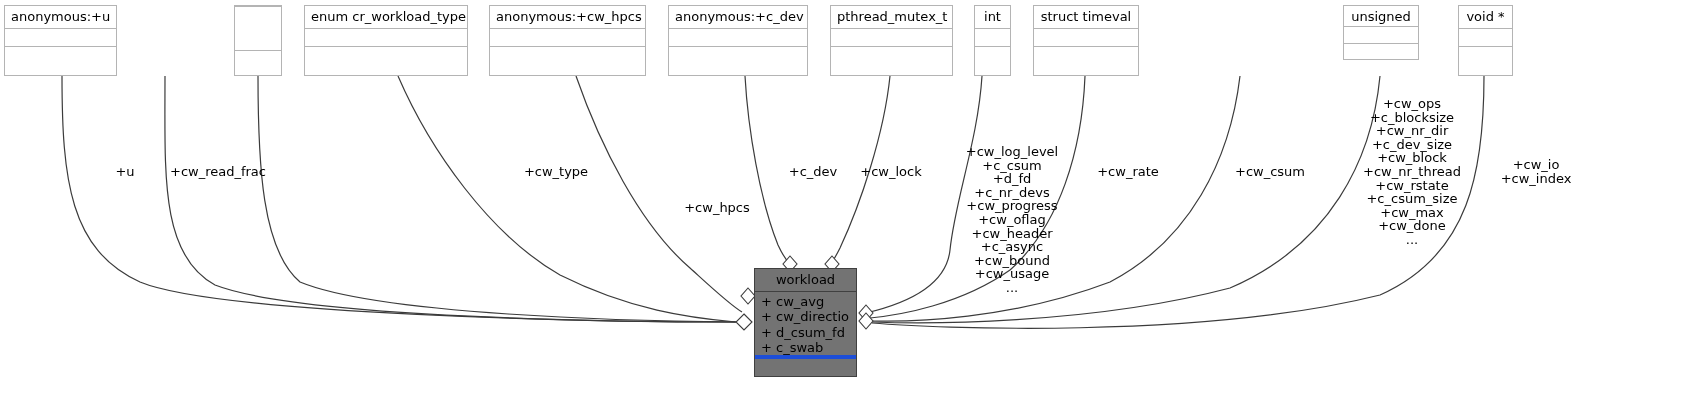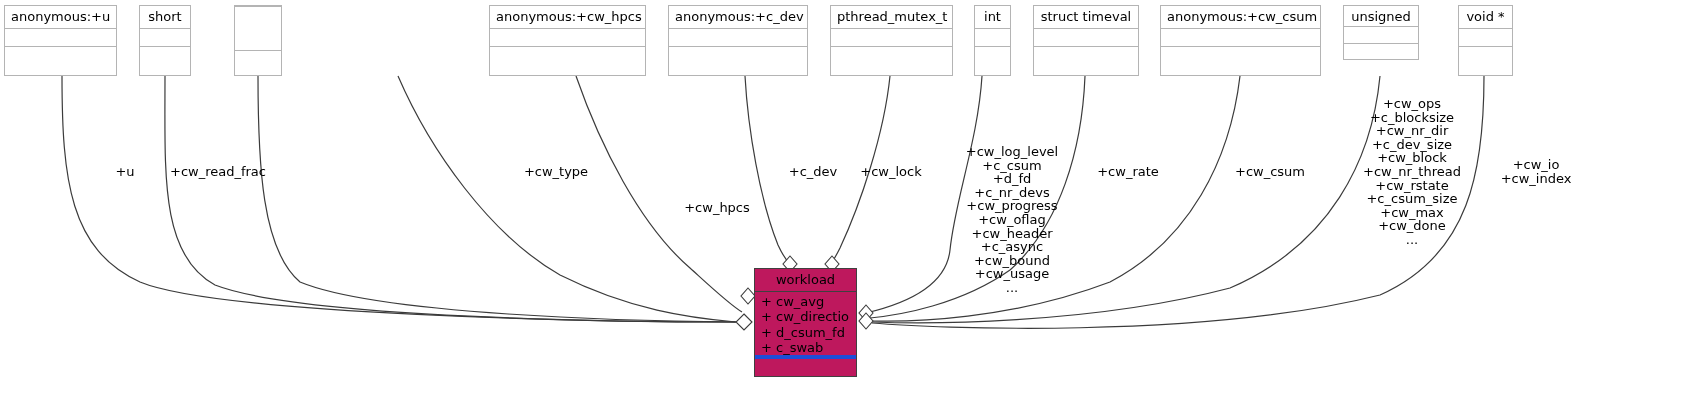--- a/index.html
+++ b/index.html
@@ -51,21 +51,21 @@
     border-bottom: 1px solid #b4b4b4;
     height: 17px;
   }
   .node .compartment:last-child {
     border-bottom: none;
   }
 
   
   .node.central {
     border: 1px solid #404040;
-    background: #be185d;
+    background: #737373;
   }
   .node.central .title {
     border-bottom: 1px solid #404040;
     font-size: 13px;
     line-height: 22px;
     height: 23px;
   }
   .node.central .attrs {
     border-bottom: 4px solid #1d4ed8;
     padding: 2px 6px 3px 6px;
@@ -131,32 +131,32 @@
       <polygon points="866,313 873,321 866,329 859,321"></polygon>
     </g>
   </svg>
 
   <div class="node" style="left:4px; top:5px; width:113px; height:71px;">
     <div class="title">anonymous:+u</div>
     <div class="compartment"></div>
     <div class="compartment"></div>
   </div>
 
-  <div class="node" style="left:139px; top:5px; width:52px; height:71px;">
-    <div class="title">short</div>
-    <div class="compartment"></div>
-    <div class="compartment"></div>
-  </div>
 
   <div class="node" style="left:234px; top:5px; width:48px; height:71px;gap:43px;">
     <div class="title">char</div>
     <div class="compartment"></div>
     <div class="compartment"></div>
   </div>
 
+  <div class="node" style="left:304px; top:5px; width:164px; height:71px;">
+    <div class="title">enum cr_workload_type</div>
+    <div class="compartment"></div>
+    <div class="compartment"></div>
+  </div>
 
   <div class="node" style="left:489px; top:5px; width:157px; height:71px;">
     <div class="title">anonymous:+cw_hpcs</div>
     <div class="compartment"></div>
     <div class="compartment"></div>
   </div>
 
   <div class="node" style="left:668px; top:5px; width:140px; height:71px;">
     <div class="title">anonymous:+c_dev</div>
     <div class="compartment"></div>
@@ -174,25 +174,20 @@
     <div class="compartment"></div>
     <div class="compartment"></div>
   </div>
 
   <div class="node" style="left:1033px; top:5px; width:106px; height:71px;">
     <div class="title">struct timeval</div>
     <div class="compartment"></div>
     <div class="compartment"></div>
   </div>
 
-  <div class="node" style="left:1160px; top:5px; width:161px; height:71px;">
-    <div class="title">anonymous:+cw_csum</div>
-    <div class="compartment"></div>
-    <div class="compartment"></div>
-  </div>
 
   <div class="node" style="left:1343px; top:5px; width:76px; height:55px;">
     <div class="title">unsigned</div>
     <div class="compartment"></div>
     <div class="compartment"></div>
   </div>
 
   <div class="node" style="left:1458px; top:5px; width:55px; height:71px;">
     <div class="title">void *</div>
     <div class="compartment"></div>

